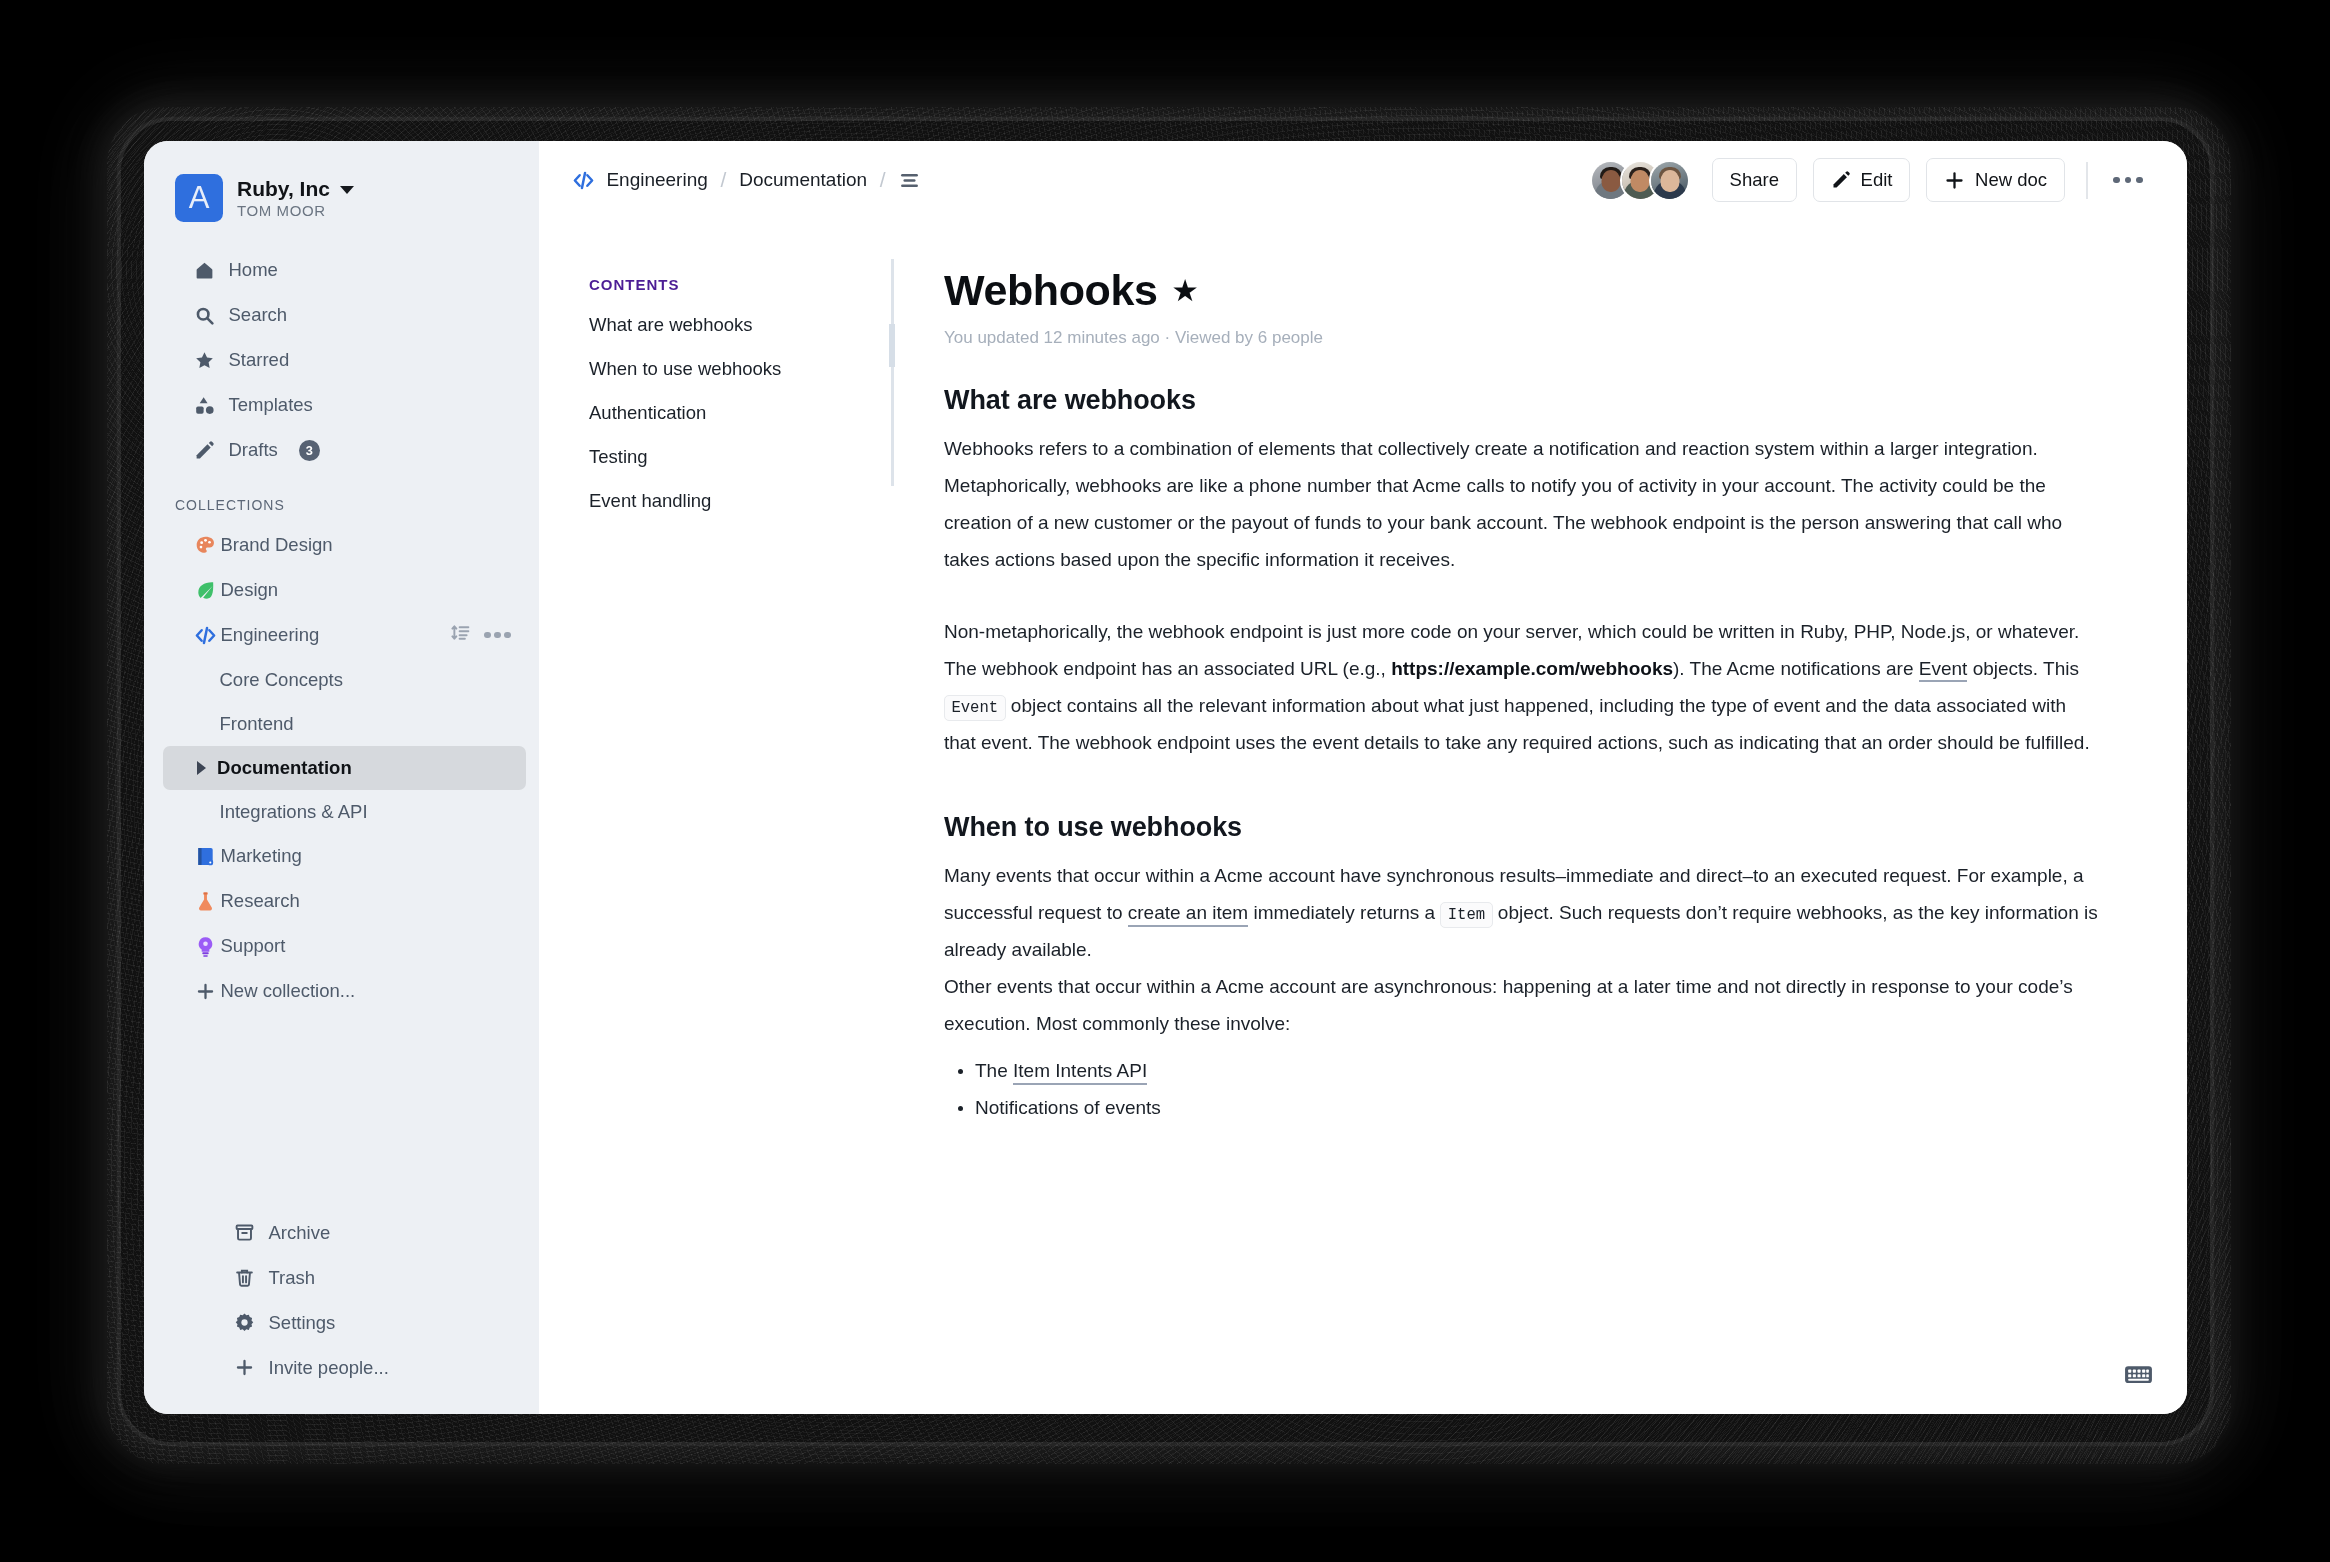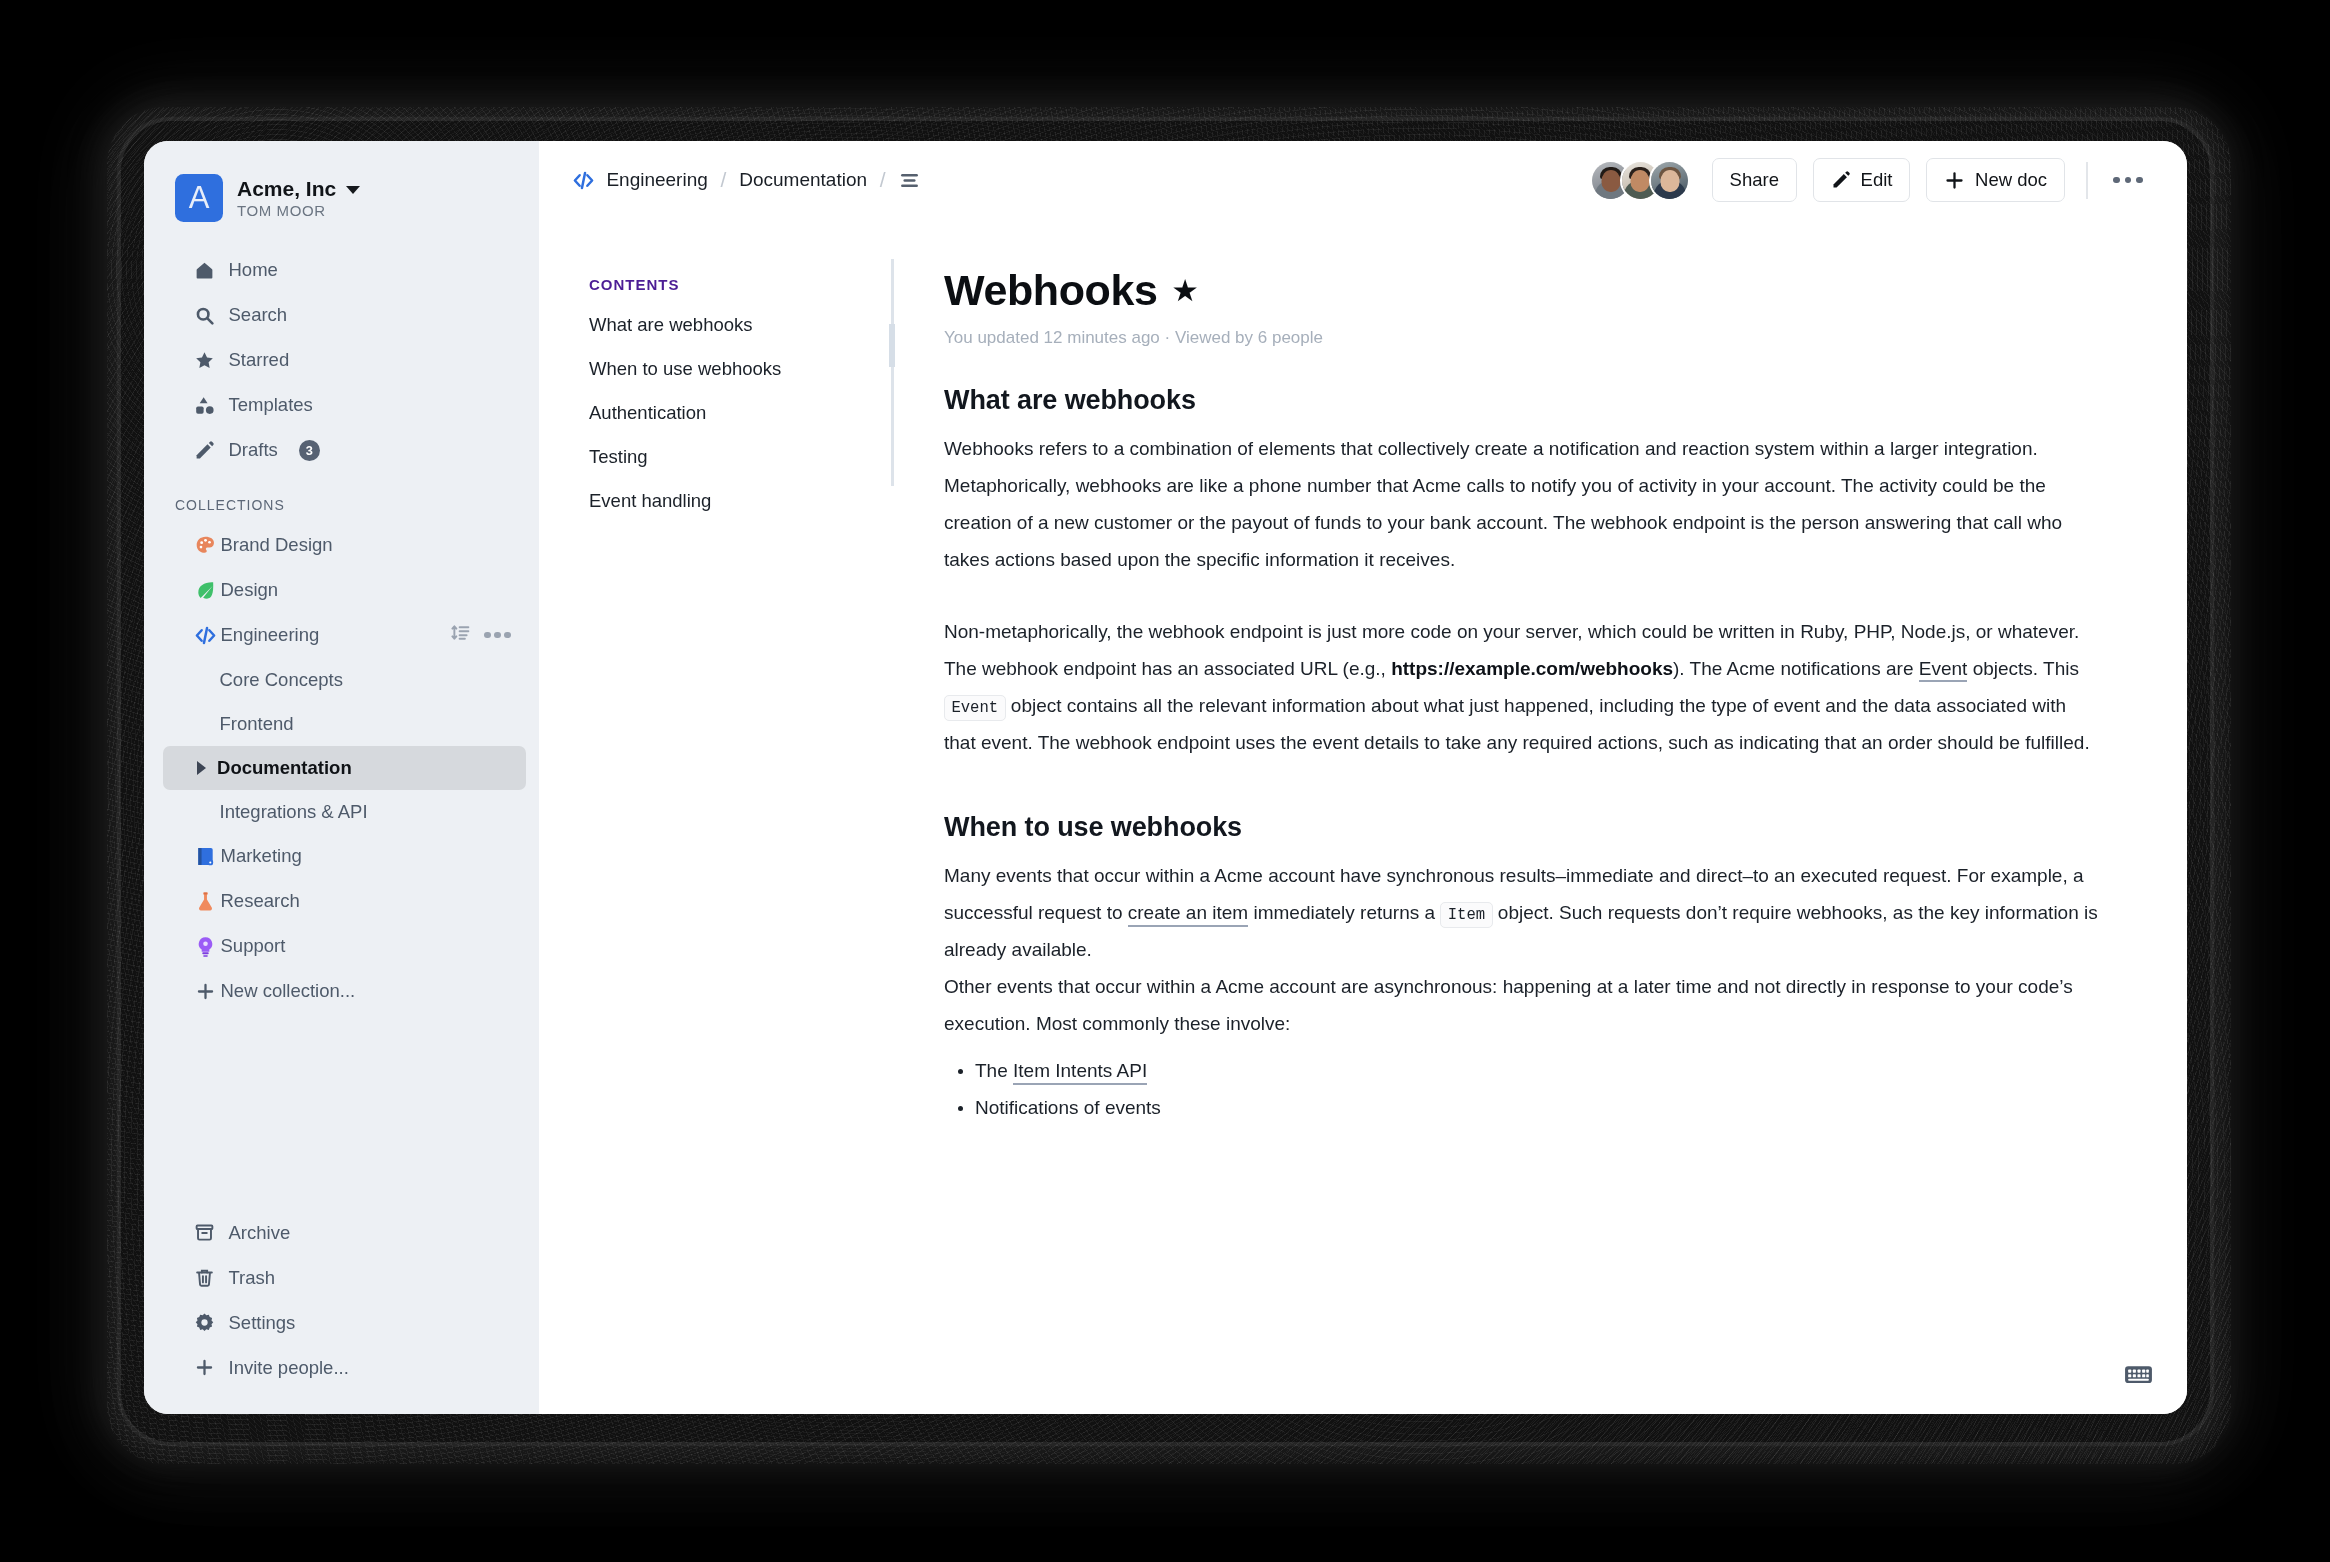--- a/index.html
+++ b/index.html
@@ -158,21 +158,21 @@
   }
   .disclosure {
     width: 0; height: 0;
     border-top: 7px solid transparent;
     border-bottom: 7px solid transparent;
     border-left: 9.2px solid #3d4554;
     flex: 0 0 9.2px;
   }
 
   .sidebar-spacer { flex: 1 1 auto; }
-  .sidebar-footer { padding-bottom: 24px; }
+  .sidebar-footer { padding-bottom: 24px; padding-left: 40px; }
 
   
   #main {
     flex: 1 1 auto;
     background: #ffffff;
     position: relative;
     display: flex;
     flex-direction: column;
     min-width: 0;
   }
@@ -313,21 +313,21 @@
   <div class="grain"></div>
 
   <div id="window">
 
     <aside id="sidebar">
 
       <div class="team-header">
         <div class="team-logo">A</div>
         <div class="team-meta">
           <div class="team-name">
-            <span>Acme, Inc</span>
+            <span>Ruby, Inc</span>
             <span class="team-caret"></span>
           </div>
           <div class="team-user">TOM MOOR</div>
         </div>
       </div>
 
       <div class="nav-group">
 
         <div class="nav-item">
           <span class="ico">

